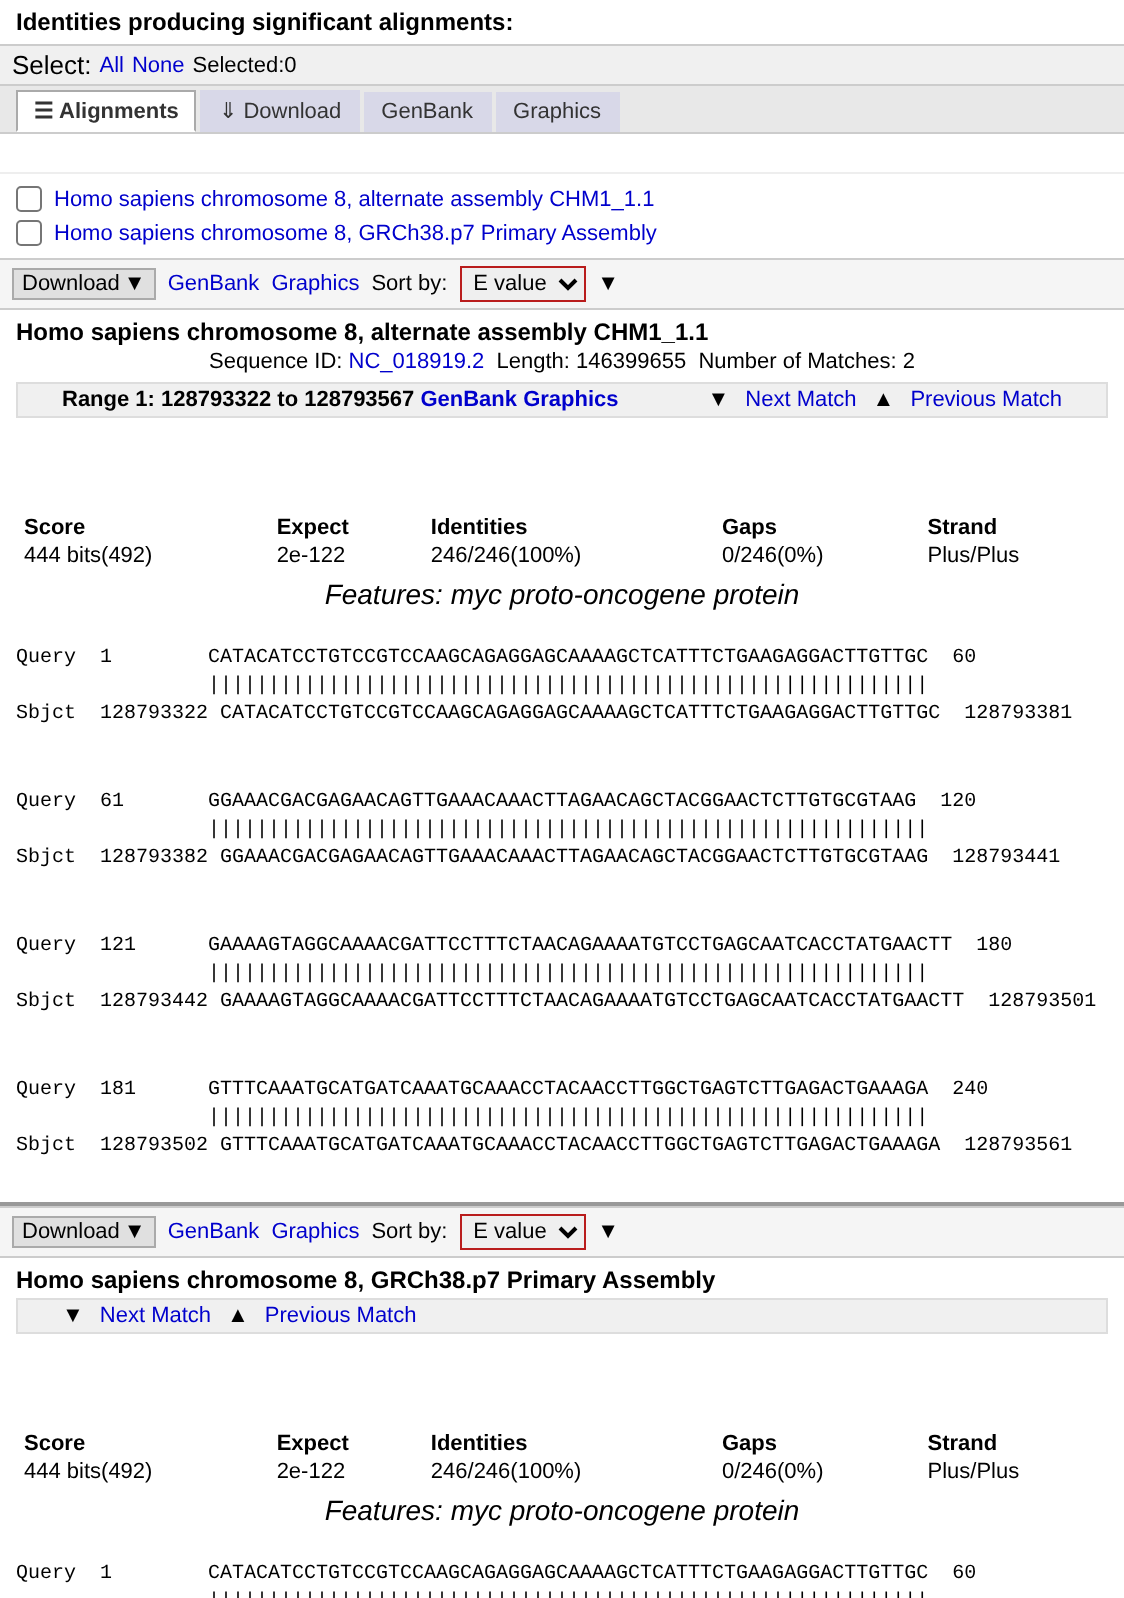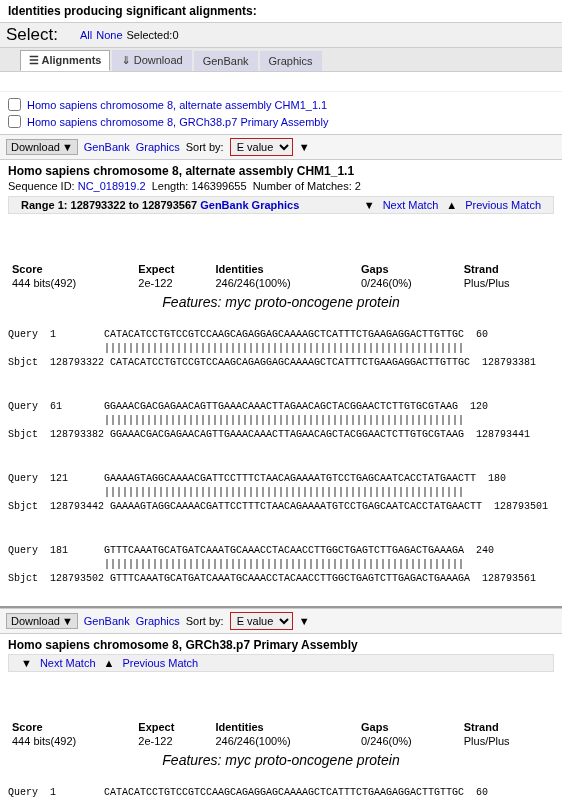--- a/index.html
+++ b/index.html
@@ -20,34 +20,34 @@
     .toolbar {
       display: flex;
       align-items: center;
       padding: 2px 6px;
       background: #f0f0f0;
       border-bottom: 1px solid #ccc;
       gap: 4px;
       font-size: 11px;
     }
     .toolbar-label {
-      font-size: 17px;
-      margin-right: 18px;
+      font-size: 13px;
+      margin-right: 0;
     }
     .toolbar a {
       color: #00c;
       text-decoration: none;
       font-size: 11px;
     }
     .tab-bar {
       display: flex;
       align-items: center;
       background: #e8e8e8;
       border-bottom: 1px solid #ccc;
-      padding: 0 20px;
+      padding: 0 8px;
     }
     .tab {
       padding: 3px 8px;
       font-size: 11px;
       cursor: pointer;
       border: 1px solid transparent;
       background: #d8d8e8;
       color: #333;
       margin-right: 2px;
       margin-top: 2px;
@@ -109,31 +109,32 @@
       border-bottom: 2px solid #999;
     }
     .assembly-title {
       font-size: 12px;
       font-weight: bold;
       margin-bottom: 2px;
     }
     .assembly-info {
       font-size: 11px;
       margin-bottom: 4px;
+      text-align: center;
     }
     .assembly-info a {
       color: #00c;
       text-decoration: none;
     }
     .range-header {
       display: flex;
       align-items: center;
       justify-content: space-between;
       background: #f0f0f0;
-      padding: 2px 12px;
+      padding: 2px 22px;
       border: 1px solid #ddd;
       margin-bottom: 4px;
     }
     .range-title {
       font-size: 11px;
       font-weight: bold;
     }
     .range-title a {
       color: #00c;
       text-decoration: none;

